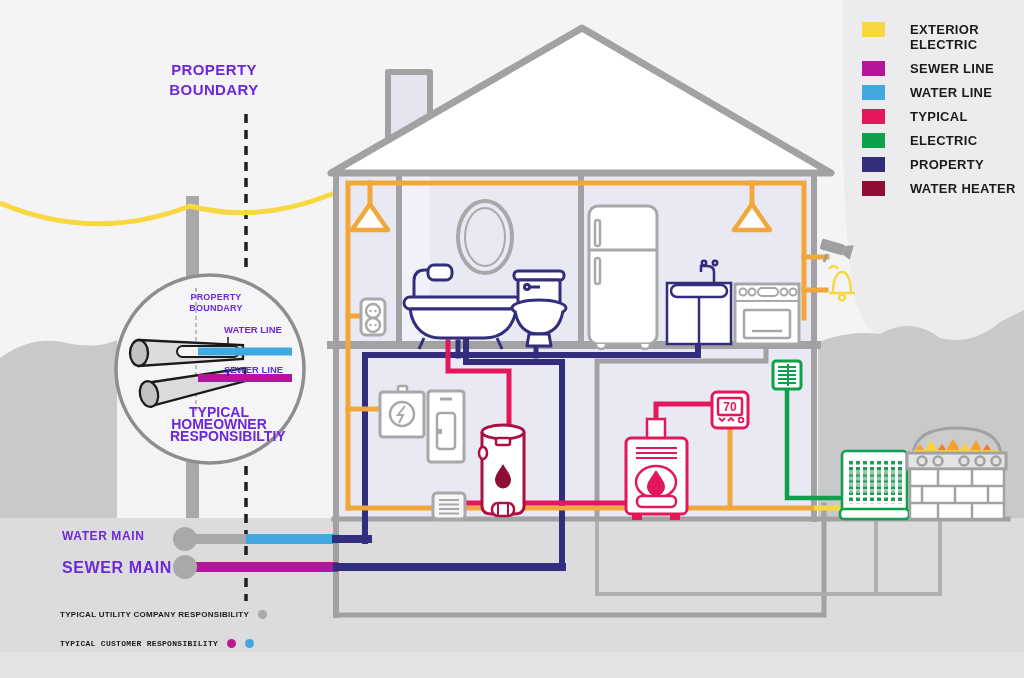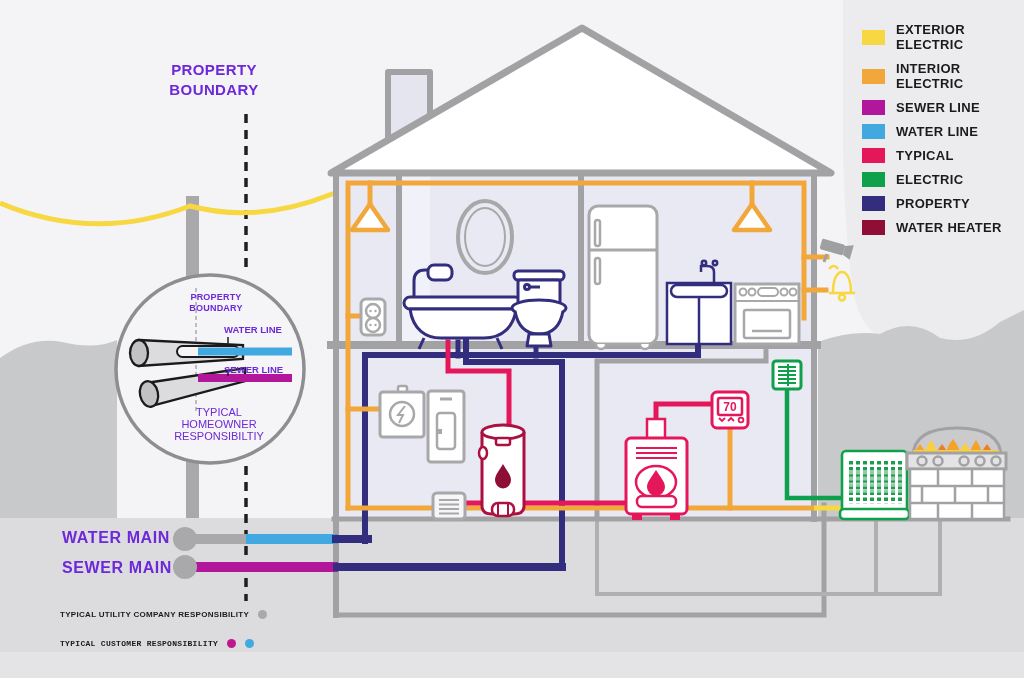--- a/index.html
+++ b/index.html
@@ -2,38 +2,38 @@
 <html><head>
 <meta charset="utf-8">
 <style>
   html,body{margin:0;padding:0;background:#f4f4f6;}
   #stage{position:relative;width:1024px;height:678px;overflow:hidden;
          font-family:"Liberation Sans", sans-serif;color:#1b1b1b;}
   #stage svg{position:absolute;left:0;top:0;}
   .lbl{position:absolute;color:#6d28d9;}
   .pb-label{left:158px;top:60px;width:112px;text-align:center;
             font-size:15px;line-height:20px;font-weight:700;letter-spacing:.4px;}
-  .water-main{left:62px;top:529px;font-size:16px;font-weight:700;letter-spacing:.6px;}
+  .water-main{left:62px;top:529px;font-size:12px;font-weight:700;letter-spacing:.6px;}
   .sewer-main{left:62px;top:559px;font-size:16px;font-weight:700;letter-spacing:.6px;}
   .resp-row{position:absolute;display:flex;align-items:center;gap:9px;}
   .resp-row .txt{font-size:8px;font-weight:700;letter-spacing:.3px;}
   .dot{width:9px;height:9px;border-radius:50%;flex:0 0 auto;}
   .util-row{left:60px;top:610px;}
   .cust-row{left:60px;top:639px;font-family:Liberation Mono, monospace;}
   
   .ins-pb{left:168px;top:292px;width:96px;text-align:center;
           font-size:9px;line-height:11px;font-weight:700;letter-spacing:.2px;}
   .ins-water{left:224px;top:324px;font-size:9.5px;font-weight:700;}
   .ins-sewer{left:224px;top:364px;font-size:9.5px;font-weight:700;}
   .ins-home{left:170px;top:406px;width:98px;text-align:center;
-            font-size:11px;line-height:12px;font-weight:400;}
+            font-size:14px;line-height:12px;font-weight:700;}
   
   .key{position:absolute;left:862px;top:22px;width:162px;}
   .key-title{font-size:26px;font-weight:600;letter-spacing:1px;margin:0 0 14px 2px;}
-  .key-row{display:flex;align-items:center;gap:11px;margin-bottom:9px;}
+  .key-row{display:flex;align-items:flex-start;gap:25px;margin-bottom:9px;}
   .sw{width:23px;height:15px;flex:0 0 auto;}
   .key-label{font-size:13px;font-weight:700;letter-spacing:.3px;line-height:15px;}
   .thermo-text{font-size:12px;font-weight:700;fill:#e5175b;
                font-family:"Liberation Sans",sans-serif;}
 </style>
 </head>
 <body>
 
 <div id="stage">
 
@@ -365,24 +365,20 @@
 <div class="lbl ins-water">WATER LINE</div>
 <div class="lbl ins-sewer">SEWER LINE</div>
 <div class="lbl ins-home">TYPICAL HOMEOWNER RESPONSIBILTIY</div>
 
 <div class="key">
   <div class="key-row">
     <span class="sw" style="background-color: rgb(247, 216, 67);"></span>
     <span class="key-label">EXTERIOR ELECTRIC</span>
   </div>
   <div class="key-row">
-    <span class="sw" style="background-color: rgb(242, 167, 59);"></span>
-    <span class="key-label">INTERIOR ELECTRIC</span>
-  </div>
-  <div class="key-row">
     <span class="sw" style="background-color: rgb(178, 22, 155);"></span>
     <span class="key-label">SEWER LINE</span>
   </div>
   <div class="key-row">
     <span class="sw" style="background-color: rgb(65, 169, 224);"></span>
     <span class="key-label">WATER LINE</span>
   </div>
   <div class="key-row">
     <span class="sw" style="background-color: rgb(229, 23, 91);"></span>
     <span class="key-label">TYPICAL</span>

